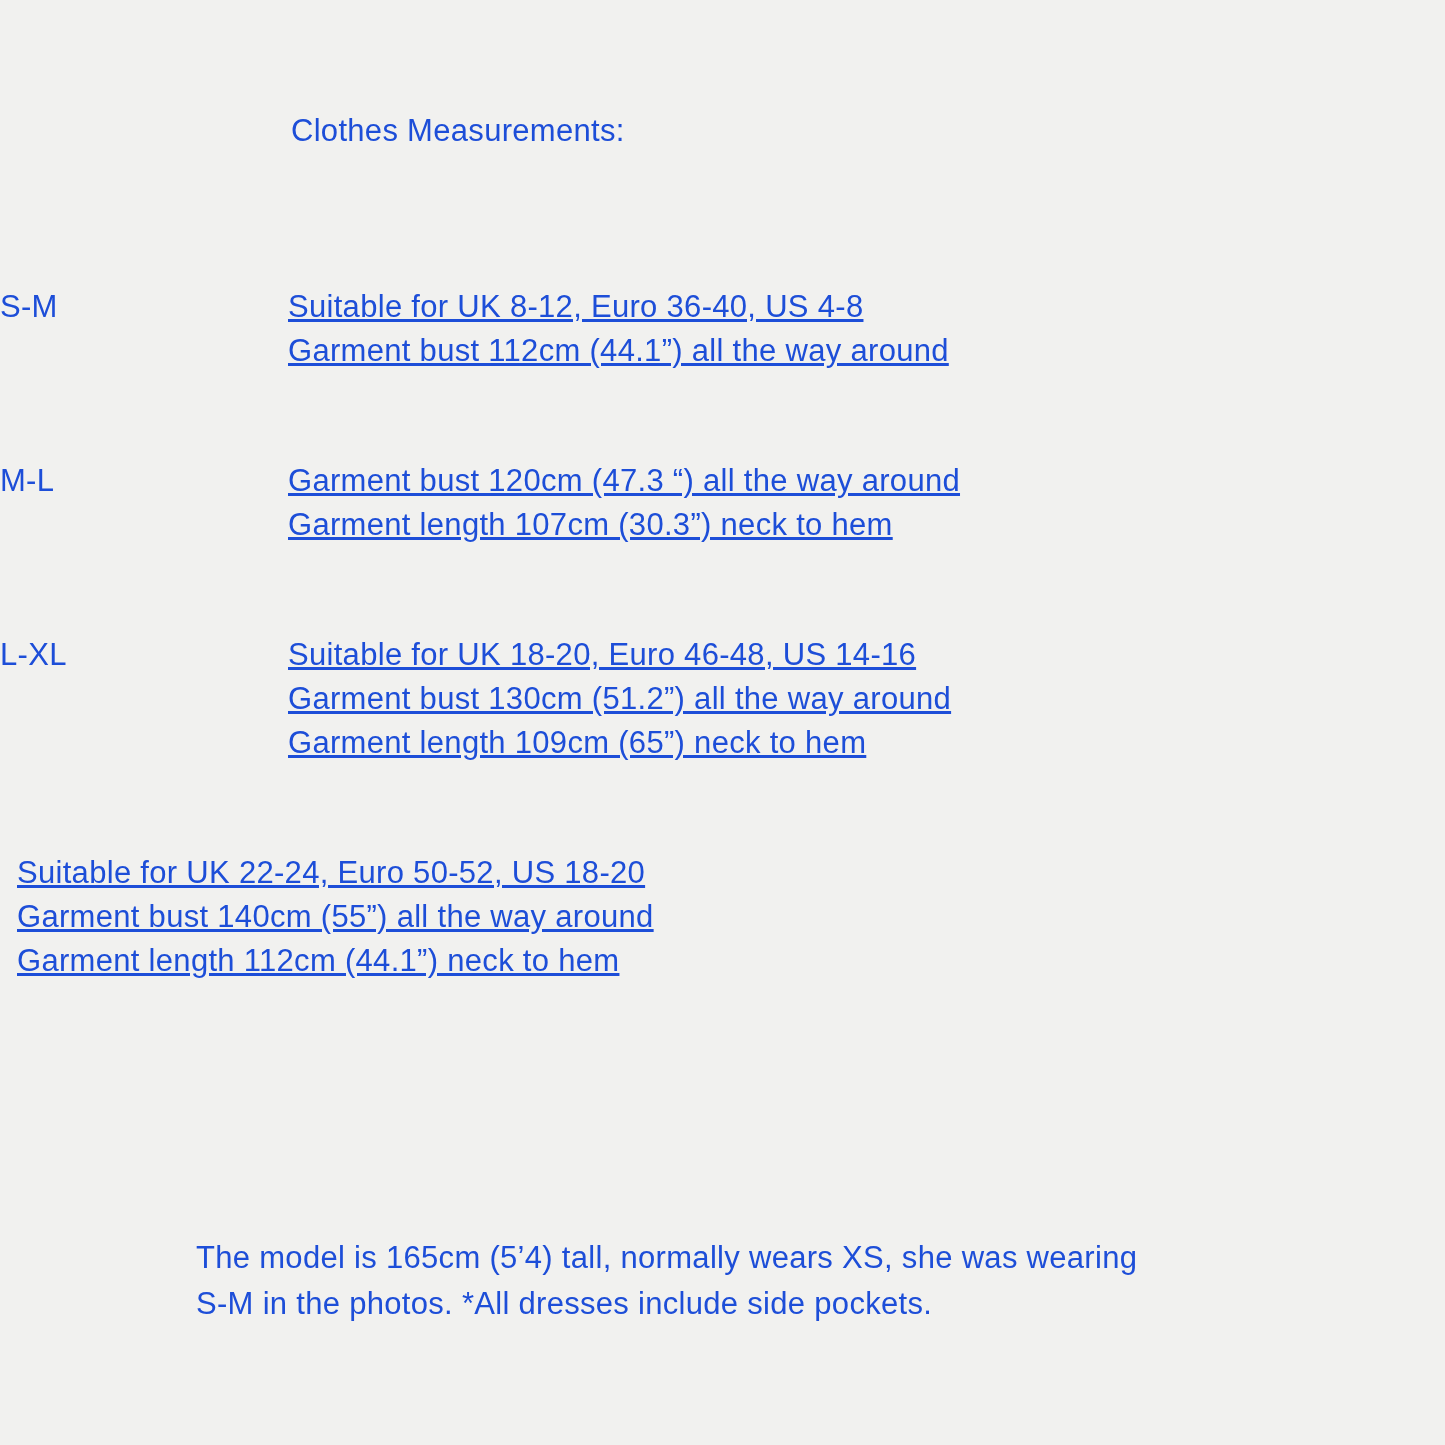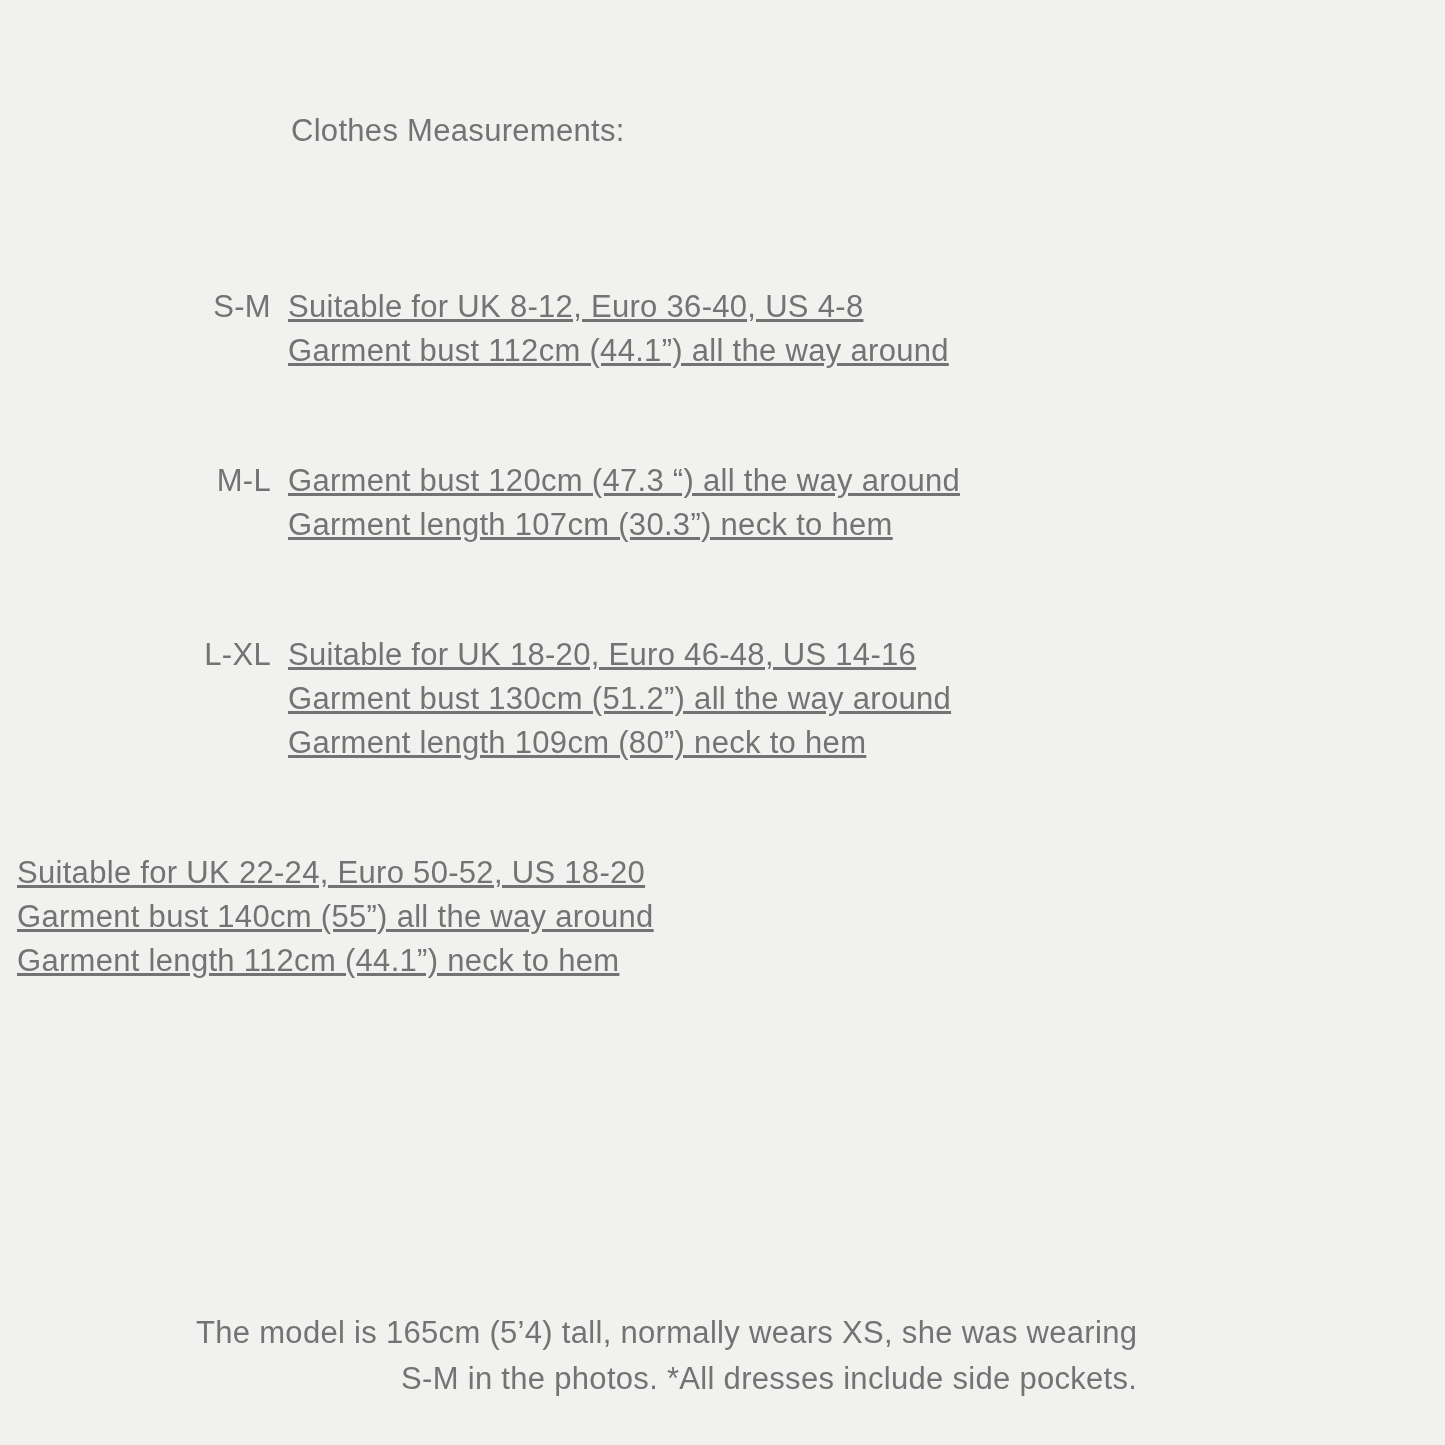--- a/index.html
+++ b/index.html
@@ -4,21 +4,21 @@
 <style>
   html, body {
     margin: 0;
     padding: 0;
   }
   .page {
     position: relative;
     width: 1445px;
     height: 1445px;
     background: #f1f1ef;
-    color: #737373;
+    color: #1d4ed8;
     font-family: "Liberation Sans", "DejaVu Sans", sans-serif;
     overflow: hidden;
   }
   .title {
     position: absolute;
     left: 291px;
     top: 110px;
     font-size: 31px;
     line-height: 42px;
     letter-spacing: 0.3px;
@@ -33,38 +33,36 @@
     display: flex;
     align-items: flex-start;
     margin-bottom: 86px;
     font-size: 31px;
     line-height: 44px;
     letter-spacing: 0.3px;
   }
   .size-label {
     flex: 0 0 271px;
     width: 271px;
-    text-align: right;
     white-space: nowrap;
   }
   .size-details {
     margin-left: 17px;
     text-decoration: underline;
   }
   .size-line {
     white-space: nowrap;
   }
   .note {
     position: absolute;
     left: 196px;
-    top: 1310px;
+    top: 1235px;
     font-size: 31px;
     line-height: 46px;
     letter-spacing: 0.3px;
-    text-align: right;
   }
   .note-line {
     white-space: nowrap;
   }
 </style>
 </head>
 <body>
 
 <div class="page">
 
@@ -86,21 +84,21 @@
         <div class="size-line">Garment bust 120cm (47.3 “) all the way around</div>
         <div class="size-line">Garment length 107cm (30.3”) neck to hem</div>
       </div>
     </div>
 
     <div class="size-row">
       <div class="size-label">L-XL</div>
       <div class="size-details">
         <div class="size-line">Suitable for UK 18-20, Euro 46-48, US 14-16</div>
         <div class="size-line">Garment bust 130cm (51.2”) all the way around</div>
-        <div class="size-line">Garment length 109cm (80”) neck to hem</div>
+        <div class="size-line">Garment length 109cm (65”) neck to hem</div>
       </div>
     </div>
 
     <div class="size-row">
       <div class="size-details">
         <div class="size-line">Suitable for UK 22-24, Euro 50-52, US 18-20</div>
         <div class="size-line">Garment bust 140cm (55”) all the way around</div>
         <div class="size-line">Garment length 112cm (44.1”) neck to hem</div>
       </div>
     </div>

